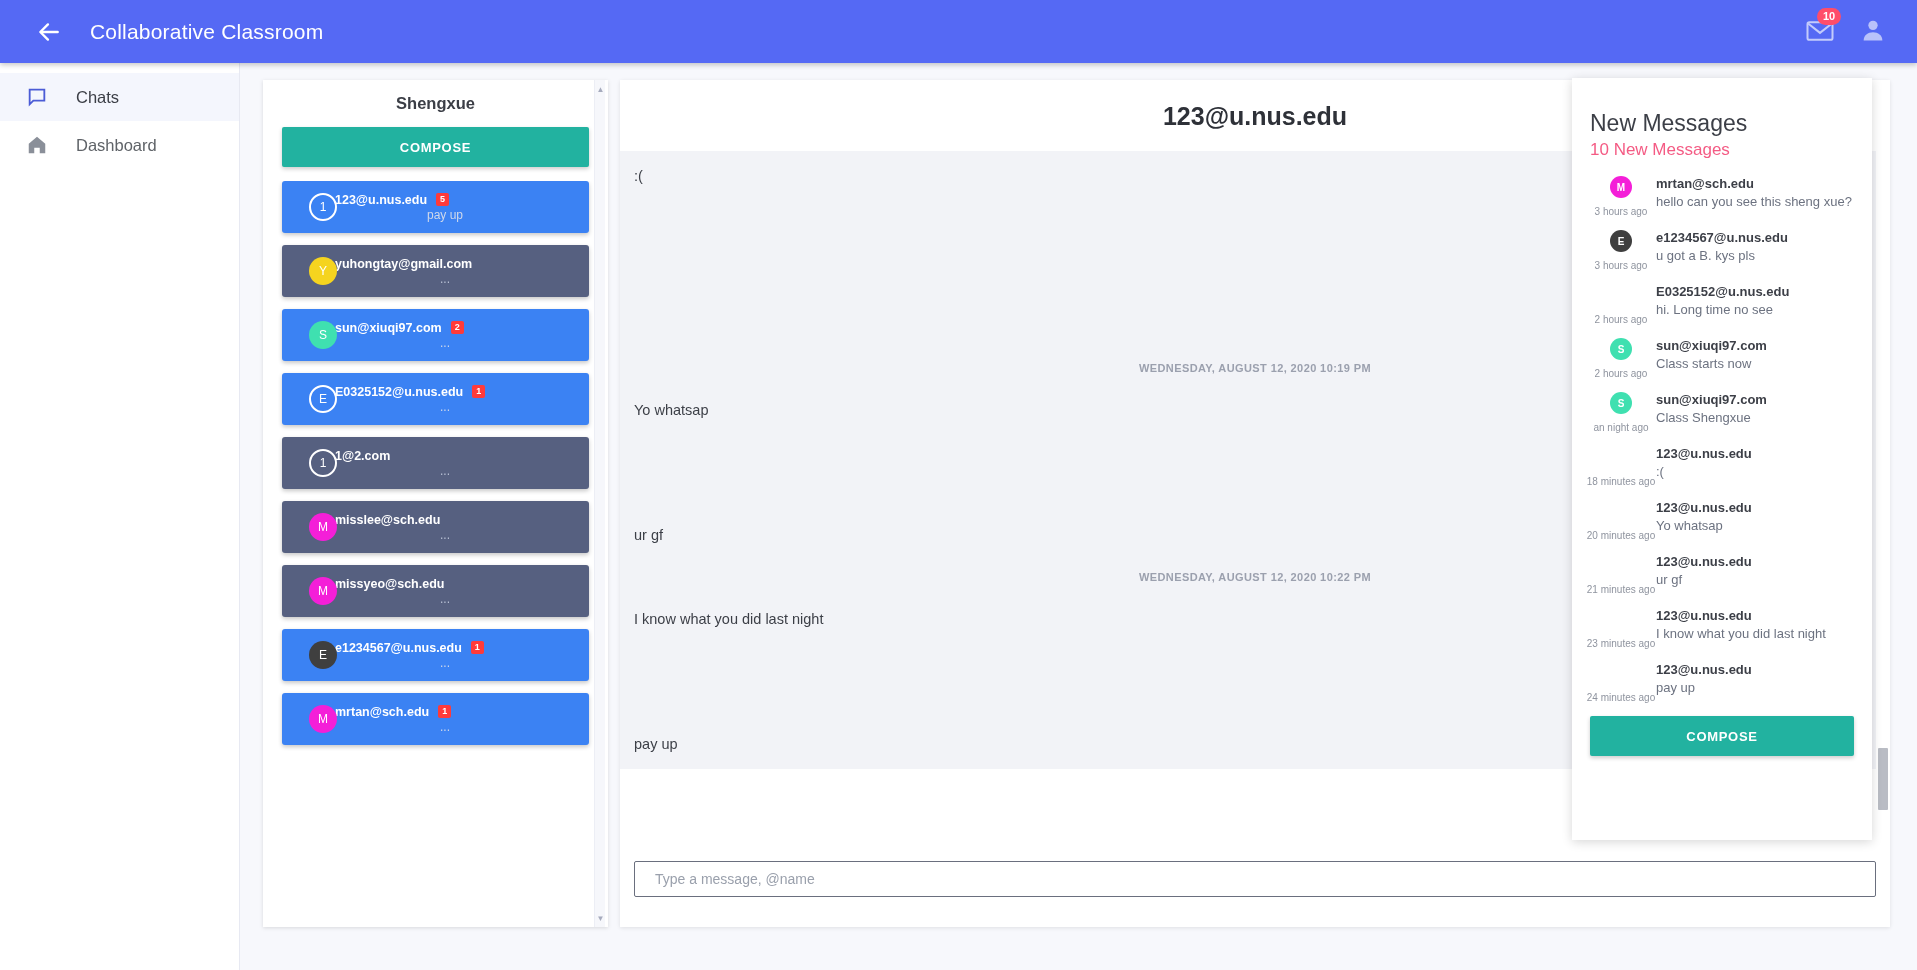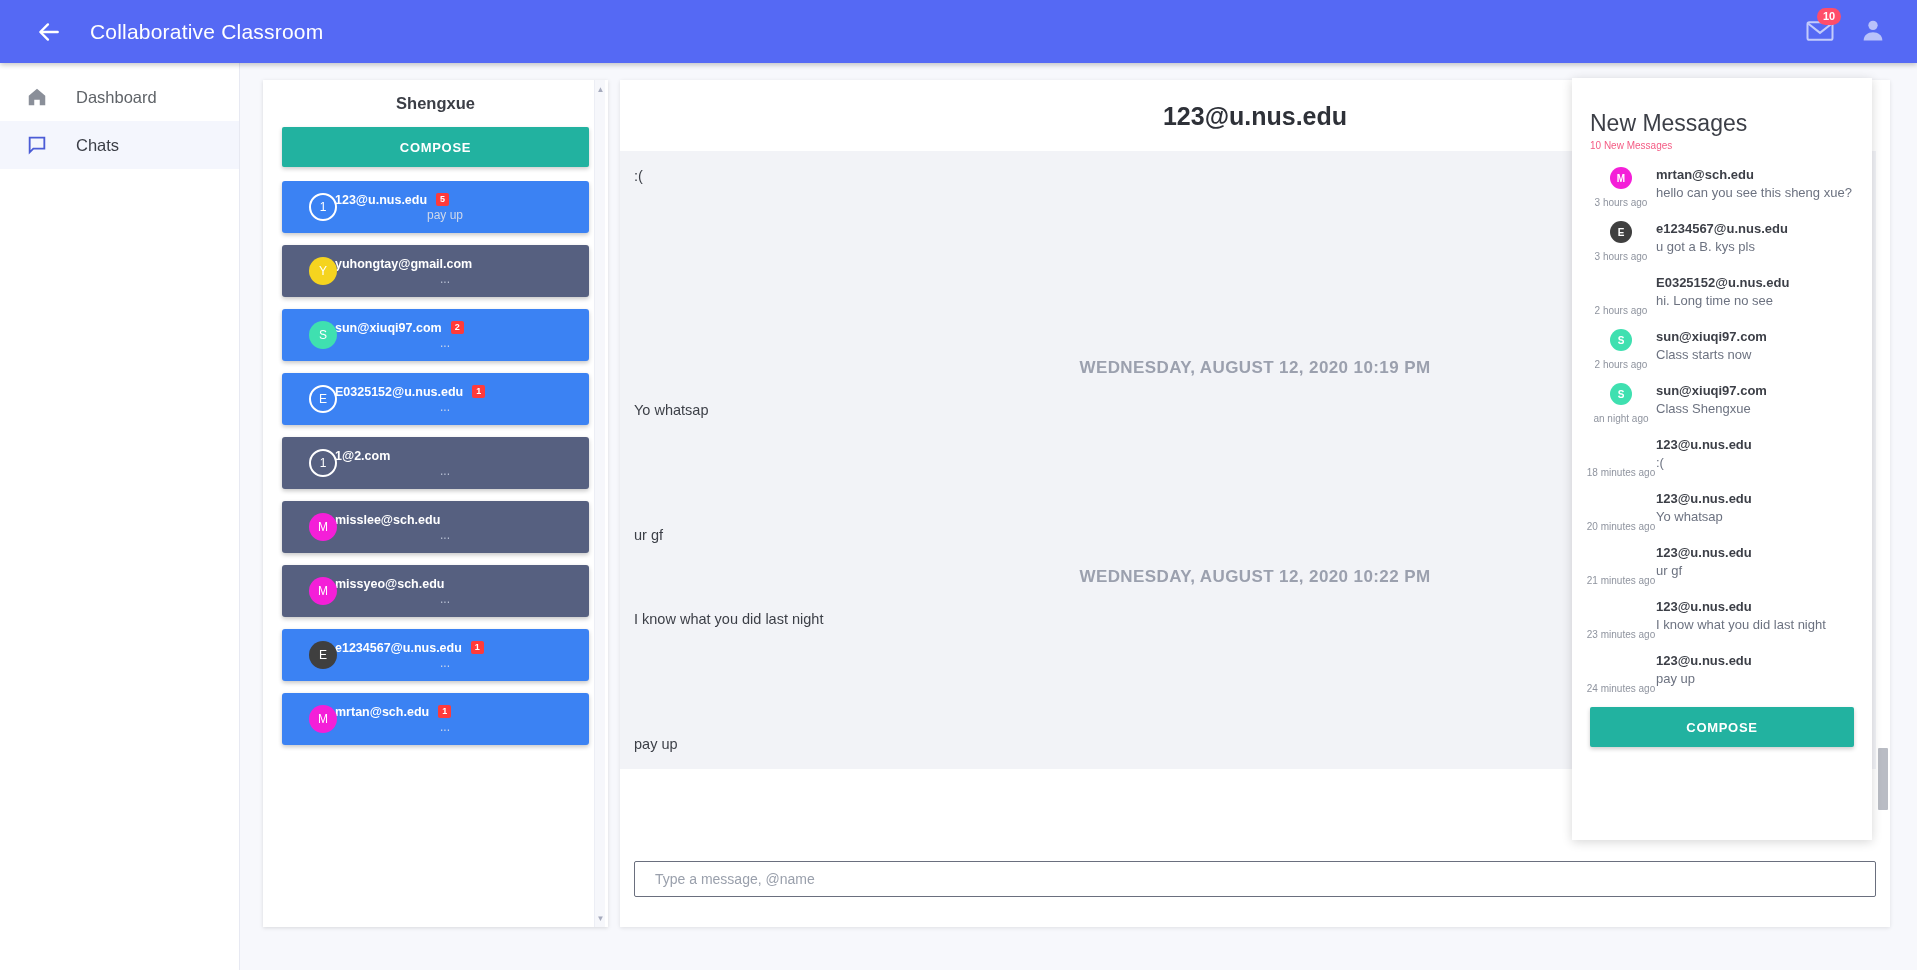--- a/index.html
+++ b/index.html
@@ -180,21 +180,21 @@
   .chat-row {
     padding: 0 14px;
     display: flex; align-items: center;
     position: relative;
   }
   .chat-row.shade { background: #f2f3f7; }
   .chat-row.tall { height: 75px; }
   .chat-row.msg  { height: 50px; }
   .chat-row.date { height: 34px; justify-content: center; }
   .chat-date-label {
-    font-size: 17px; color: #9ba0ae;
+    font-size: 11px; color: #9ba0ae;
     letter-spacing: .4px; font-weight: bold;
   }
   .chat-msg-text { font-size: 14.5px; color: #3c3f47; }
   .chat-input-wrap {
     position: absolute; bottom: 0; left: 0;
     width: 1270px;
     padding: 14px 14px 30px 14px;
     background: #ffffff;
   }
   .chat-input {
@@ -227,21 +227,21 @@
     width: 300px; height: 762px;
     background: #ffffff;
     box-shadow: 0 2px 10px rgba(0,0,0,.16);
     padding: 32px 18px 0 18px;
     z-index: 30;
     overflow: hidden;
   }
   .newmsg-title {
     font-size: 23px; color: #3c3f47; font-weight: normal;
   }
-  .newmsg-sub { font-size: 10px; color: #f45b84; margin-top: 3px; }
+  .newmsg-sub { font-size: 17px; color: #f45b84; margin-top: 3px; }
   .nm-list { margin-top: 16px; }
   .nm-item {
     display: flex; align-items: flex-start;
     margin-bottom: 13px; cursor: pointer;
   }
   .nm-left {
     width: 62px; flex: 0 0 62px;
     display: flex; flex-direction: column; align-items: center;
   }
   .nm-avatar {
@@ -295,36 +295,36 @@
     <div style="cursor:pointer;">
       <svg width="28" height="28" viewBox="0 0 24 24" fill="#b9c2fa">
         <circle cx="12" cy="8" r="4"></circle>
           <path d="M4 21c0-4.4 3.6-7 8-7s8 2.6 8 7z"></path>
       </svg>
     </div>
   </div>
 </div>
 
 <div class="leftnav">
+  <div class="nav-item active">
+    <span class="nav-icon">
+      <svg width="22" height="22" viewBox="0 0 24 24" fill="none" stroke="#4b5cd6" stroke-width="2">
+          <path d="M4 4h16v12H8l-4 4z"></path>
+        </svg>
+    </span>
+    <span class="nav-label">Chats</span>
+  </div>
   <div class="nav-item">
     <span class="nav-icon">
       <svg width="22" height="22" viewBox="0 0 24 24" fill="#8a8f99">
           <path d="M12 3 3 10.5V21h6v-6h6v6h6V10.5z"></path>
         </svg>
     </span>
     <span class="nav-label">Dashboard</span>
   </div>
-  <div class="nav-item active">
-    <span class="nav-icon">
-      <svg width="22" height="22" viewBox="0 0 24 24" fill="none" stroke="#4b5cd6" stroke-width="2">
-          <path d="M4 4h16v12H8l-4 4z"></path>
-        </svg>
-    </span>
-    <span class="nav-label">Chats</span>
-  </div>
 </div>
 
 <div class="messenger">
   <div class="messenger-title">Shengxue</div>
   <button class="compose-btn">COMPOSE</button>
   <div class="conv-list" id="conv-list">
       <div class="conv-item unread">
         <div class="avatar outline">1</div>
         <div class="conv-text">
           <div class="conv-top">

